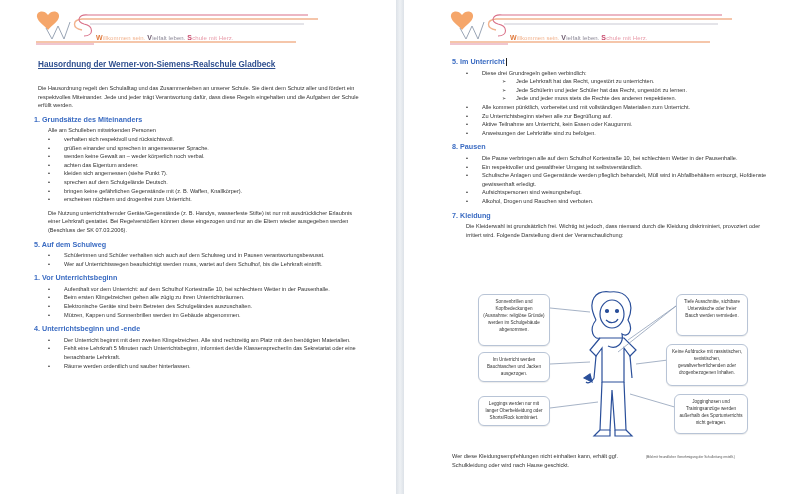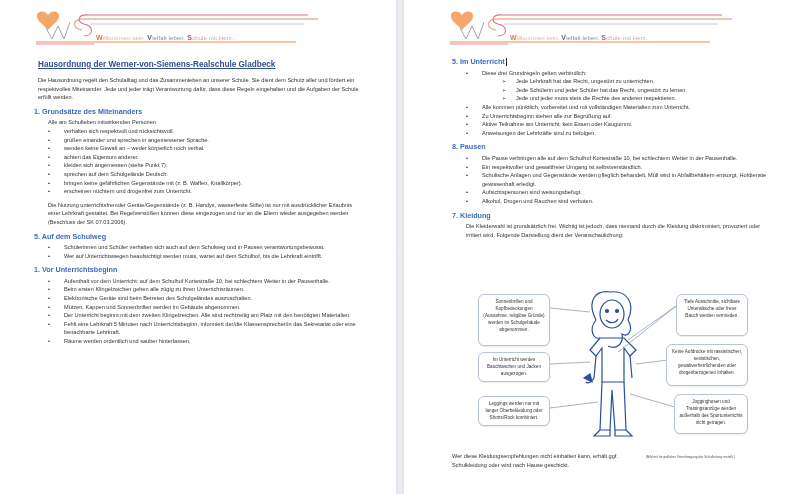--- a/index.html
+++ b/index.html
@@ -52,21 +52,21 @@
     </svg>
     <div class="tagline">
       <span class="cap-w">W</span><span class="w">illkommen sein.</span>
       <span class="cap-v">V</span><span class="v">ielfalt leben.</span>
       <span class="cap-s">S</span><span class="s">chule mit Herz.</span>
     </div>
   </div>
 
   <div class="doc-title">Hausordnung der Werner-von-Siemens-Realschule Gladbeck</div>
 
-  <div class="content" style="top:76px;">
+  <div class="content" style="top:84px;">
     <p>Die Hausordnung regelt den Schulalltag und das Zusammenleben an unserer Schule. Sie dient dem Schutz aller und fördert ein respektvolles Miteinander. Jede und jeder trägt Verantwortung dafür, dass diese Regeln eingehalten und die Aufgaben der Schule erfüllt werden.</p>
 
     <div class="sec-h">1. Grundsätze des Miteinanders</div>
     <div class="indent">Alle am Schulleben mitwirkenden Personen</div>
     <ul class="dot">
       <li>verhalten sich respektvoll und rücksichtsvoll.</li>
       <li>grüßen einander und sprechen in angemessener Sprache.</li>
       <li>wenden keine Gewalt an – weder körperlich noch verbal.</li>
       <li>achten das Eigentum anderer.</li>
       <li>kleiden sich angemessen (siehe Punkt 7).</li>
@@ -83,20 +83,21 @@
     </ul>
 
     <div class="sec-h">1. Vor Unterrichtsbeginn</div>
     <ul class="dot">
       <li>Aufenthalt vor dem Unterricht: auf dem Schulhof Kortestraße 10, bei schlechtem Wetter in der Pausenhalle.</li>
       <li>Beim ersten Klingelzeichen gehen alle zügig zu ihren Unterrichtsräumen.</li>
       <li>Elektronische Geräte sind beim Betreten des Schulgeländes auszuschalten.</li>
       <li>Mützen, Kappen und Sonnenbrillen werden im Gebäude abgenommen.</li>
     </ul>
 
+    <div class="sec-h">4. Unterrichtsbeginn und -ende</div>
     <ul class="dot">
       <li>Der Unterricht beginnt mit dem zweiten Klingelzeichen. Alle sind rechtzeitig am Platz mit den benötigten Materialien.</li>
       <li>Fehlt eine Lehrkraft 5 Minuten nach Unterrichtsbeginn, informiert der/die Klassensprecher/in das Sekretariat oder eine benachbarte Lehrkraft.</li>
       <li>Räume werden ordentlich und sauber hinterlassen.</li>
     </ul>
   </div>
 </div>
 
 <div class="gutter"></div>
 

